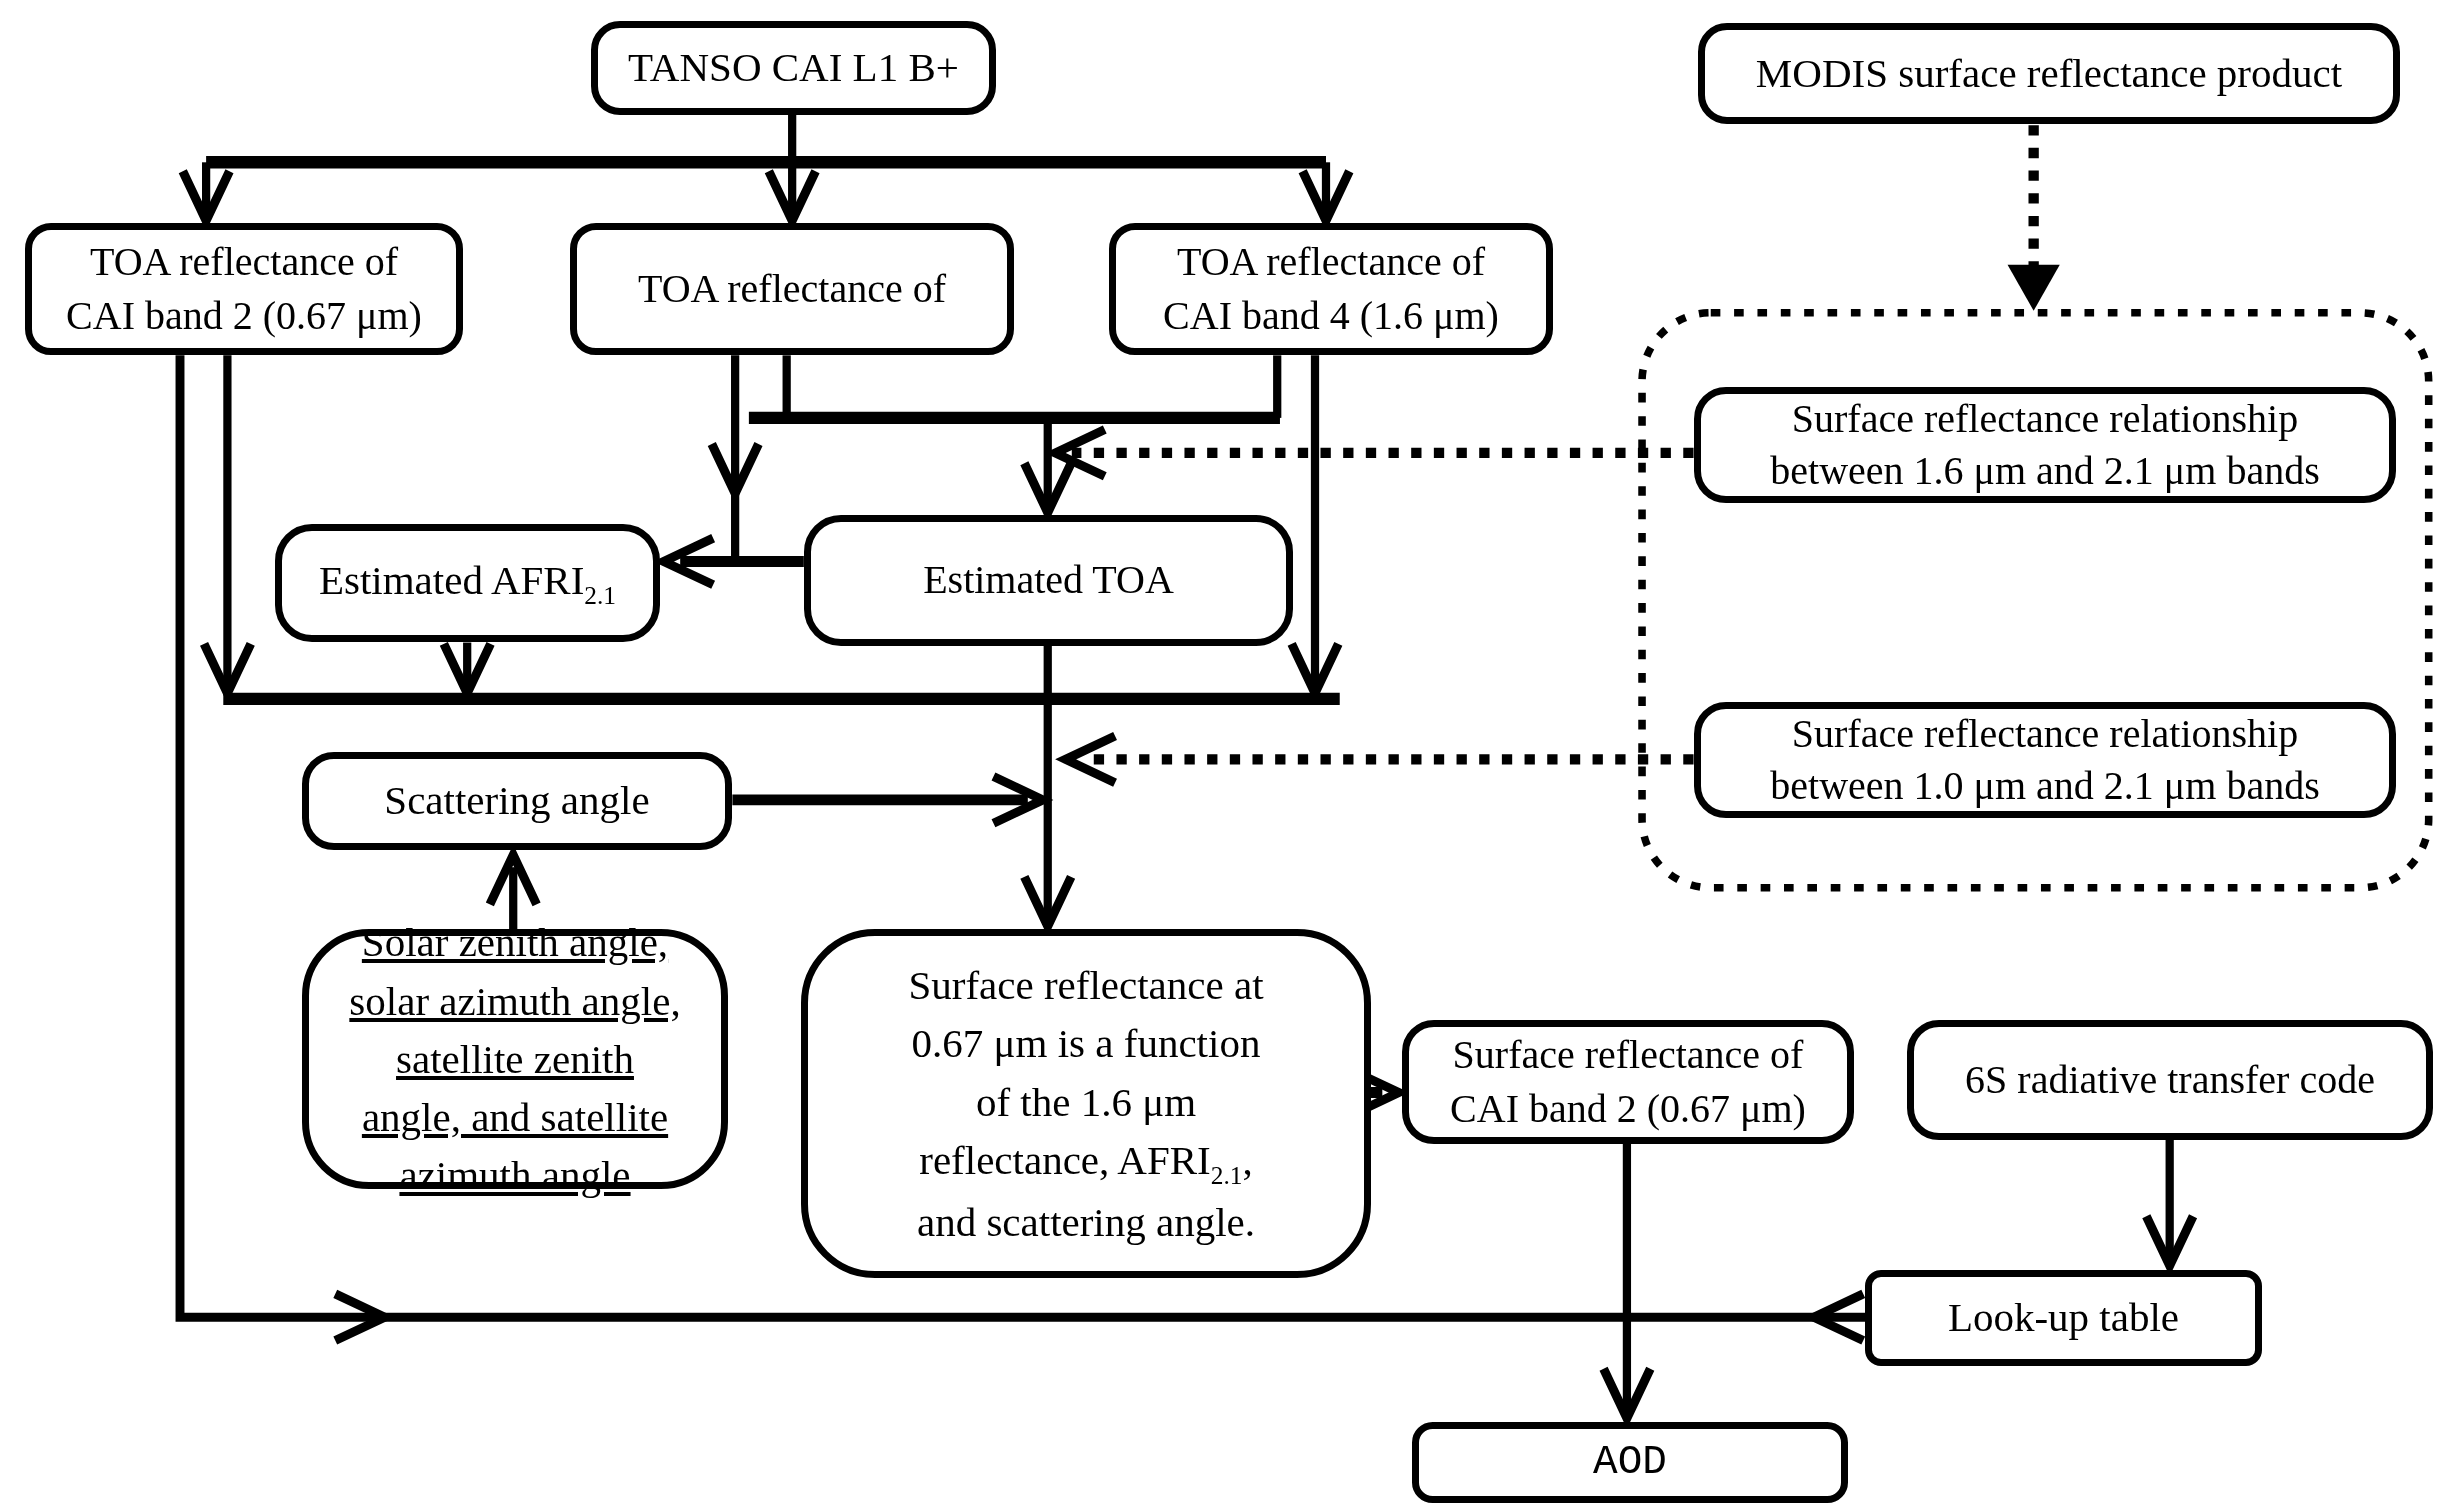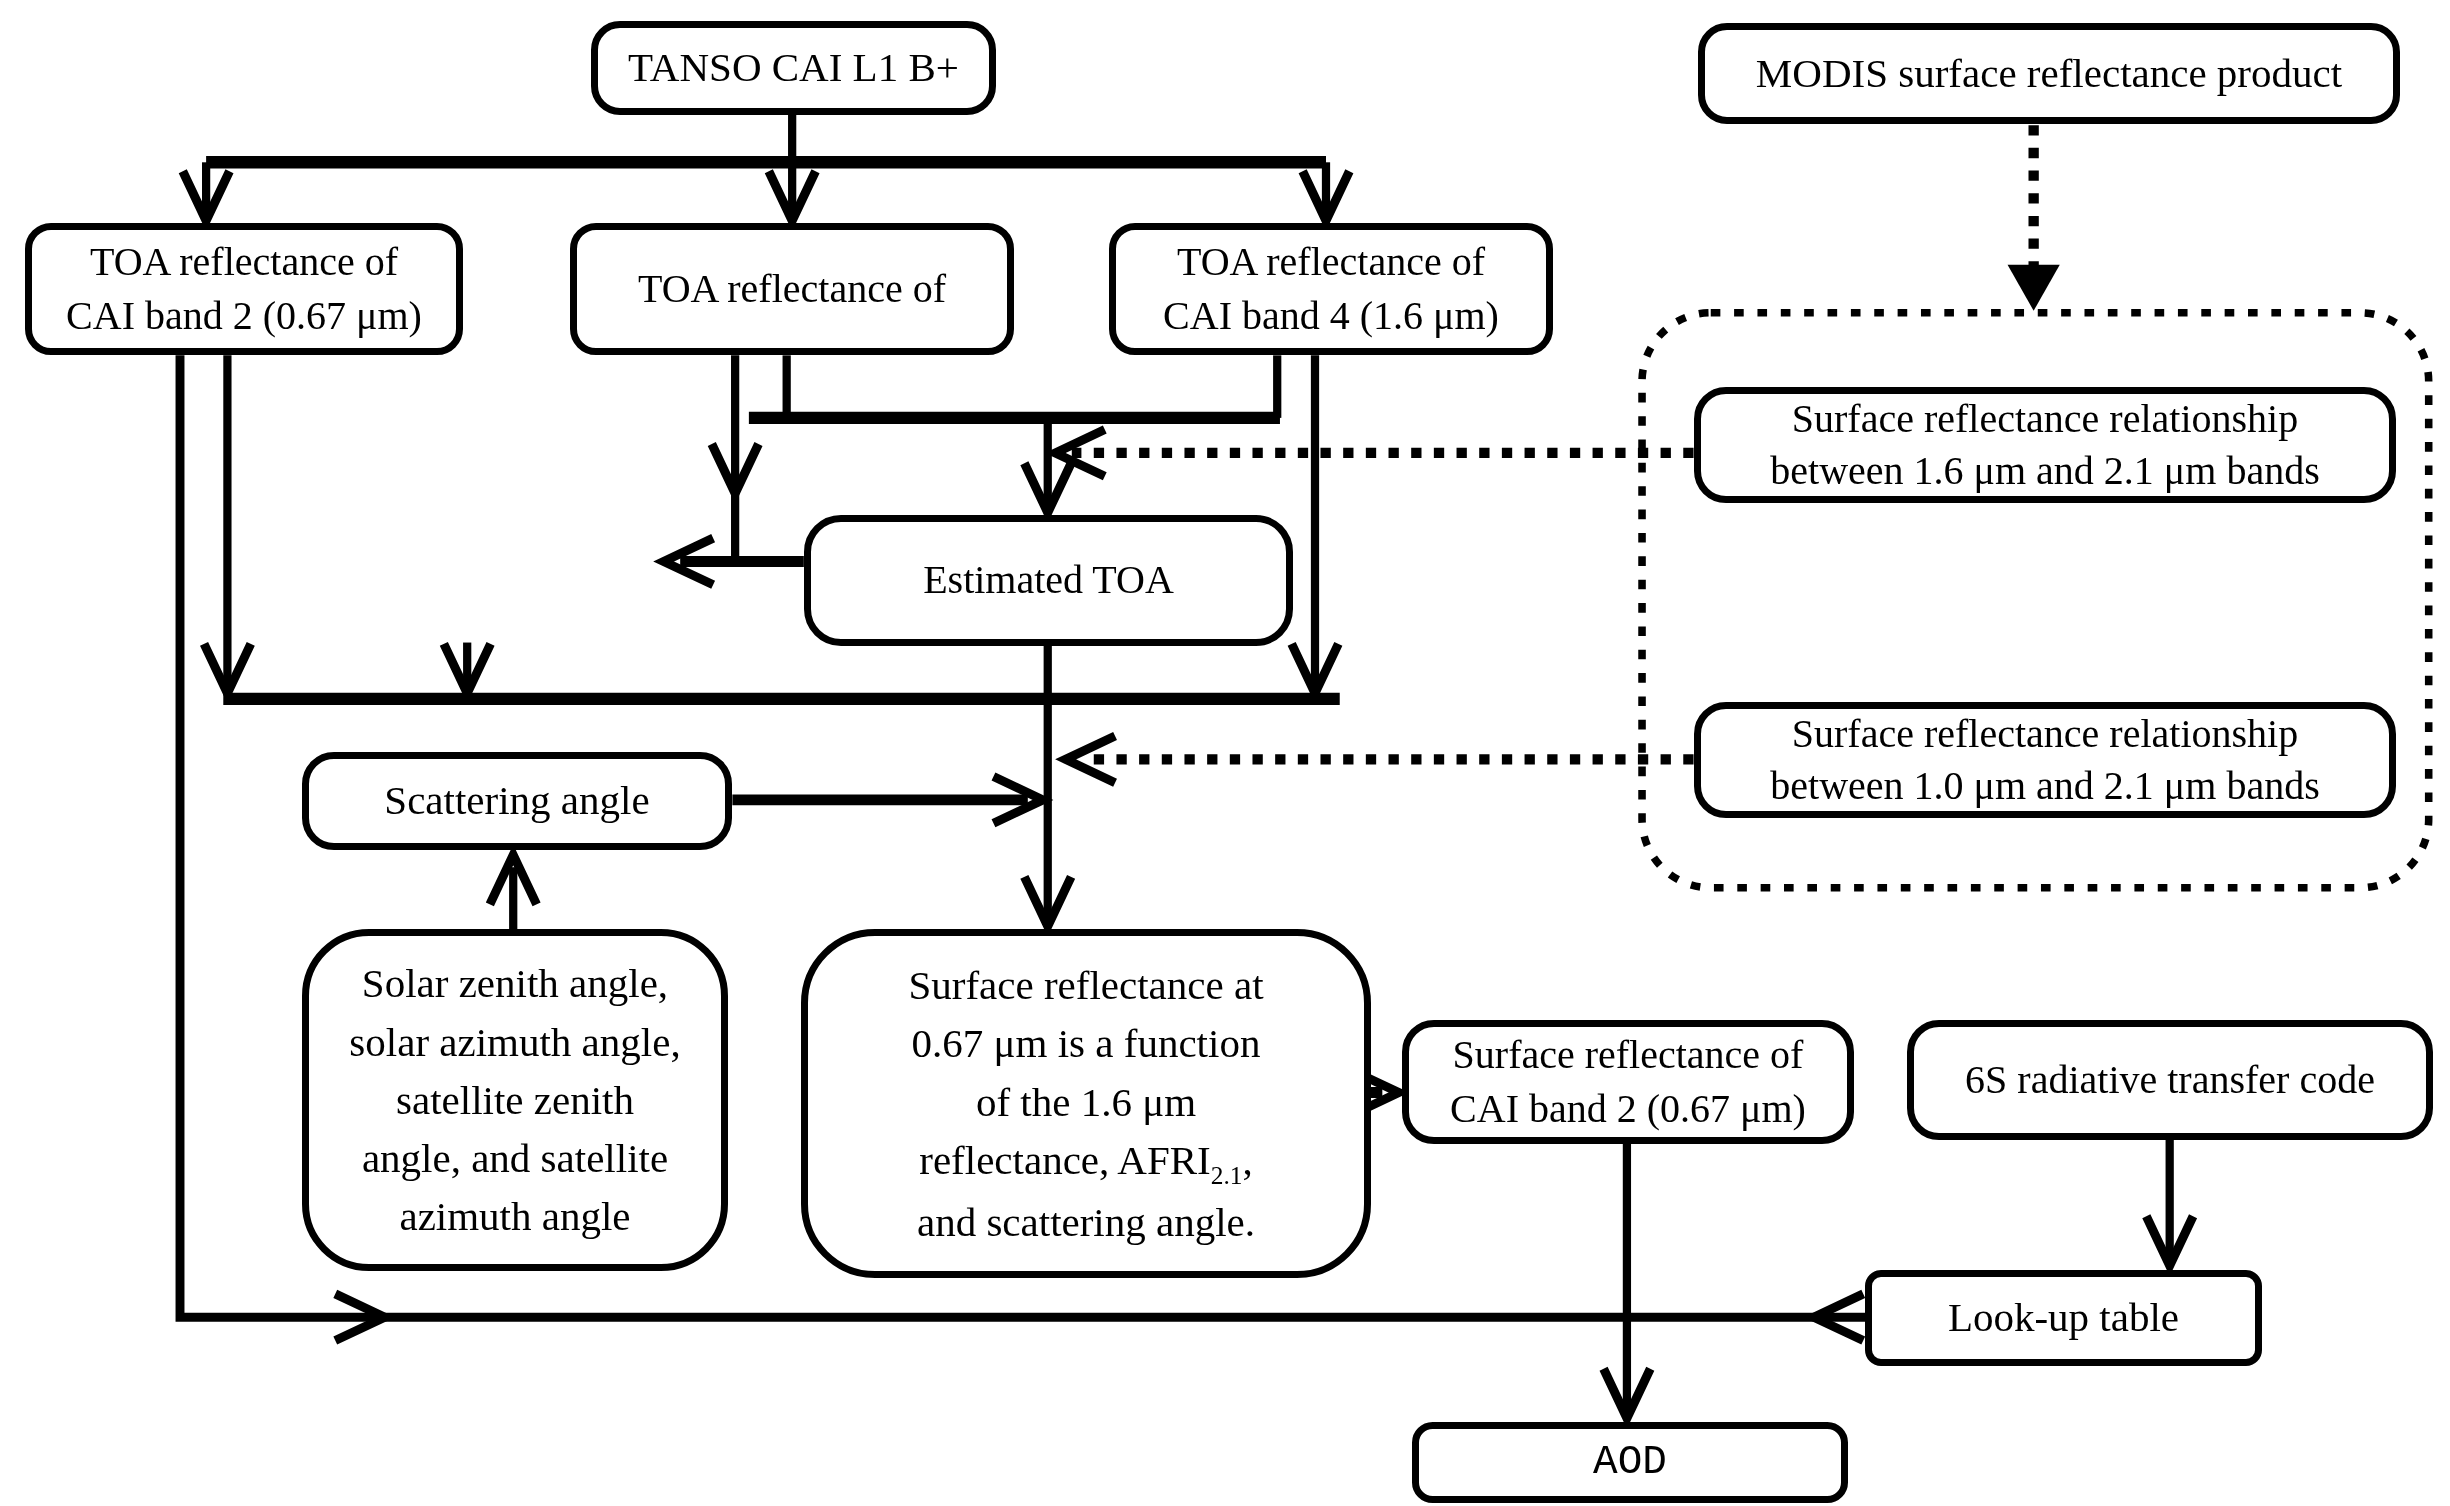--- a/index.html
+++ b/index.html
@@ -30,21 +30,21 @@
   #tanso  { left:591px;  top:20.6px;   width:405px;  height:94px; border-radius:29px; font-size:41px; }
   #modis  { left:1698px; top:23px;   width:702px; height:101px; border-radius:29px; font-size:41px; }
   #band2  { left:25px;   top:223px;  width:438px;  height:132px; border-radius:26px; font-size:40px; }
   #band3  { left:570px;  top:223px;  width:444px;  height:132px; border-radius:26px; font-size:40px; }
   #band4  { left:1109px; top:223px;  width:444px;  height:132px; border-radius:26px; font-size:40px; }
   #afri   { left:275px;  top:524px;  width:385px;  height:118px; border-radius:37px; font-size:41px; }
   #esttoa { left:804px; top:515px;  width:489px;  height:131px; border-radius:37px; font-size:40px; }
   #relA   { left:1694px; top:387px;  width:702px; height:116px; border-radius:32px; font-size:40px; line-height:1.3; }
   #relB   { left:1694px; top:702px; width:702px; height:116px; border-radius:32px; font-size:40px; line-height:1.3; }
   #scat   { left:302px;  top:752px; width:430px;  height:98px; border-radius:32px; font-size:41px; }
-  #solar  { left:302px;  top:929px; width:426px;  height:342px; border-radius:67px; font-size:41px; line-height:1.42; }
+  #solar  { left:302px;  top:929px; width:426px;  height:260px; border-radius:67px; font-size:41px; line-height:1.42;text-decoration:underline; }
   #func   { left:801px; top:929px; width:570px;  height:349px; border-radius:74px; font-size:41px; line-height:1.42; }
   #sreflb2{ left:1402px; top:1020px; width:452px;  height:124px; border-radius:32px; font-size:40px; line-height:1.35; }
   #sixs   { left:1907px; top:1020px; width:526px;  height:120px; border-radius:32px; font-size:40px; }
   #lut    { left:1865px; top:1270px; width:397px;  height:96px; border-radius:16px; font-size:41px; }
   #aod    { left:1412px; top:1422px; width:436px;  height:81px; border-radius:20.6px; font-size:41px;font-family:Liberation Mono, monospace; }
 </style>
 </head>
 <body>
 
 <div class="stage">
@@ -173,20 +173,23 @@
 
   <div class="node" id="band3">
     <span class="ln">TOA reflectance of</span>
   </div>
 
   <div class="node" id="band4">
     <span class="ln">TOA reflectance of</span>
     <span class="ln">CAI band 4 (1.6 μm)</span>
   </div>
 
+  <div class="node" id="afri">
+    <span class="ln"><span>Estimated AFRI</span><sub class="sub">2.1</sub></span>
+  </div>
 
   <div class="node" id="esttoa">
     <span class="ln">Estimated TOA</span>
   </div>
 
   <div class="node" id="relA">
     <span class="ln">Surface reflectance relationship</span>
     <span class="ln">between 1.6 μm and 2.1 μm bands</span>
   </div>
 

